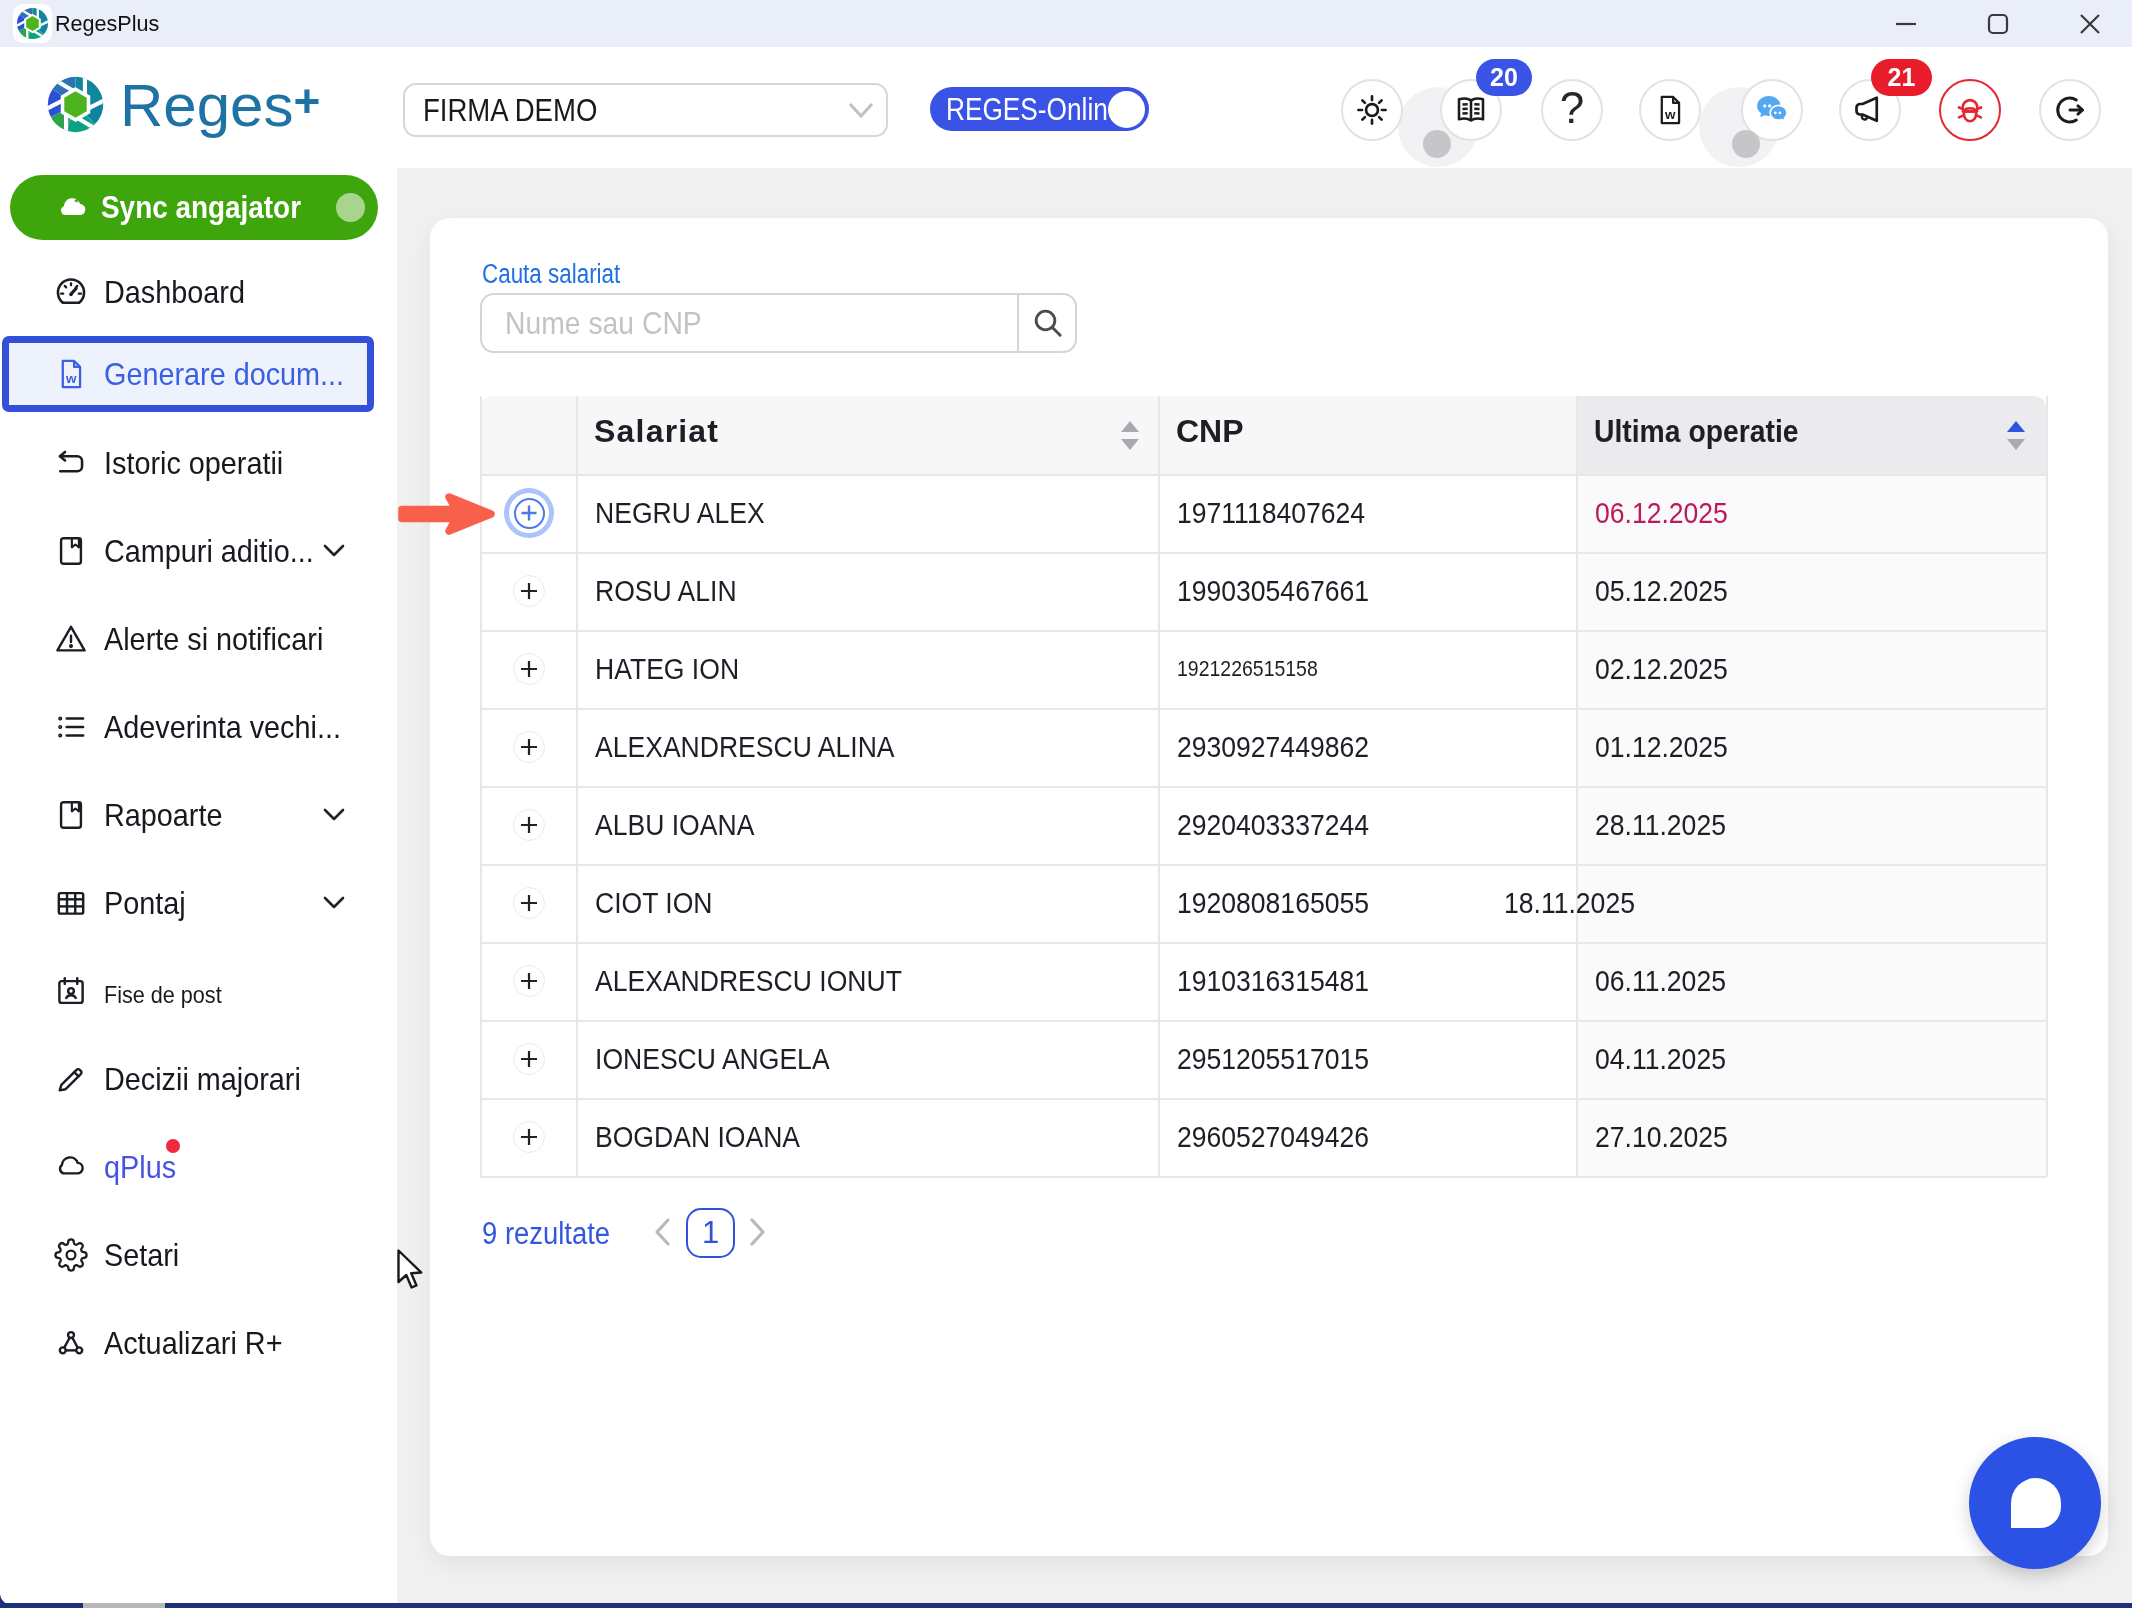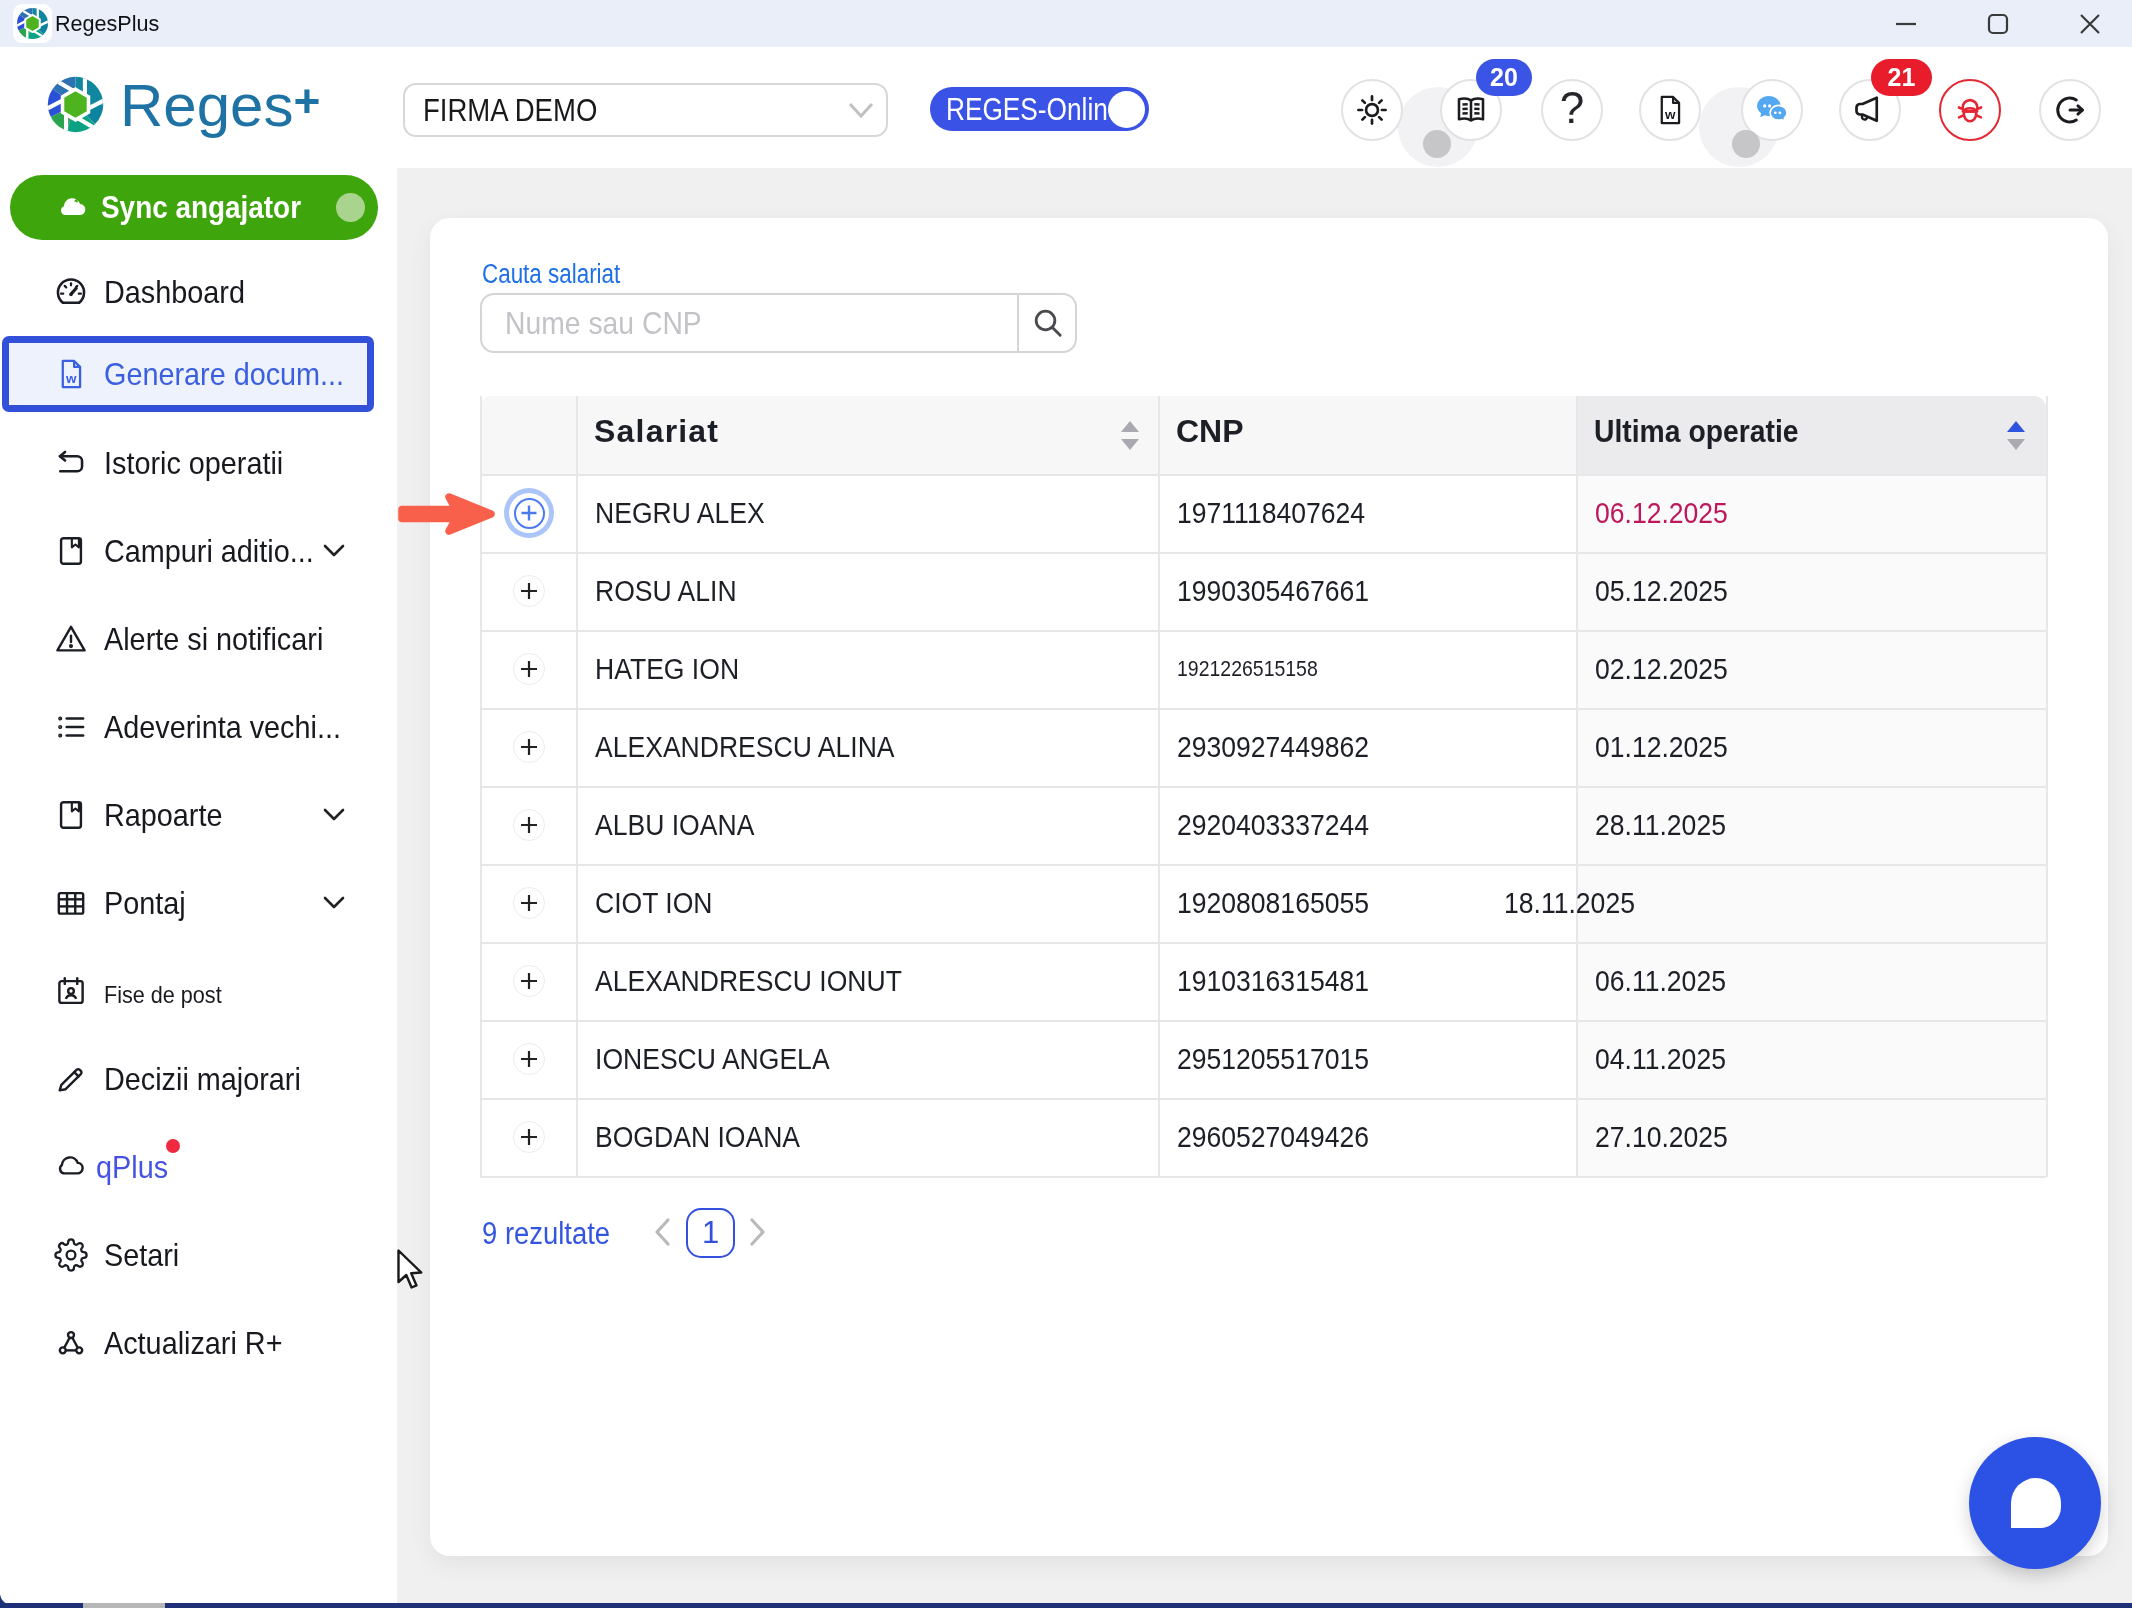--- a/index.html
+++ b/index.html
@@ -255,21 +255,21 @@
     </svg></div>
 <div class="ab" style="left:104px;top:973px;height:44px;line-height:44px;font-size:24px;color:#17191f"><span class="sx">Fise de post</span></div>
 <div class="ab" style="left:54px;top:1062px"><svg width="34" height="34" viewBox="0 0 24 24" fill="none" stroke="#1b1d24" stroke-width="1.7" stroke-linejoin="round" stroke-linecap="round">
 <path d="M4 20 L5.2 16.2 L15.9 5.5 A1.6 1.6 0 0 1 18.2 5.5 L18.9 6.2 A1.6 1.6 0 0 1 18.9 8.5 L8.2 19.2 L4 20 Z"></path>
 <line x1="14.3" y1="7.1" x2="17.3" y2="10.1"></line>
     </svg></div>
 <div class="ab" style="left:104px;top:1057px;height:44px;line-height:44px;font-size:32px;color:#17191f"><span class="sx">Decizii majorari</span></div>
 <div class="ab" style="left:54px;top:1150px"><svg width="34" height="34" viewBox="0 0 24 24" fill="none" stroke="#1b1d24" stroke-width="1.7" stroke-linejoin="round">
 <path d="M7 16.5 H16.3 A3.7 3.7 0 0 0 16.7 9.1 A5.7 5.7 0 0 0 5.6 10.6 A3.3 3.3 0 0 0 7 16.5 Z"></path>
     </svg></div>
-<div class="ab" style="left:96px;top:1145px;height:44px;line-height:44px;font-size:32px;color:#4453e2"><span class="sx">qPlus</span></div>
+<div class="ab" style="left:104px;top:1145px;height:44px;line-height:44px;font-size:32px;color:#4453e2"><span class="sx">qPlus</span></div>
 <div class="ab" style="left:54px;top:1238px"><svg width="34" height="34" viewBox="0 0 24 24" fill="none" stroke="#1b1d24" stroke-width="1.6" stroke-linejoin="round">
 <circle cx="12" cy="12" r="3.1"></circle>
 <path d="M19.4 15a1.65 1.65 0 0 0 .33 1.82l.06.06a2 2 0 1 1-2.83 2.83l-.06-.06a1.65 1.65 0 0 0-1.82-.33 1.65 1.65 0 0 0-1 1.51V21a2 2 0 1 1-4 0v-.09A1.65 1.65 0 0 0 9 19.4a1.65 1.65 0 0 0-1.82.33l-.06.06a2 2 0 1 1-2.83-2.83l.06-.06a1.65 1.65 0 0 0 .33-1.82 1.65 1.65 0 0 0-1.51-1H3a2 2 0 1 1 0-4h.09A1.65 1.65 0 0 0 4.6 9a1.65 1.65 0 0 0-.33-1.82l-.06-.06a2 2 0 1 1 2.83-2.83l.06.06a1.65 1.65 0 0 0 1.82.33H9a1.65 1.65 0 0 0 1-1.51V3a2 2 0 1 1 4 0v.09a1.65 1.65 0 0 0 1 1.51 1.65 1.65 0 0 0 1.82-.33l.06-.06a2 2 0 1 1 2.83 2.83l-.06.06a1.65 1.65 0 0 0-.33 1.82V9a1.65 1.65 0 0 0 1.51 1H21a2 2 0 1 1 0 4h-.09a1.65 1.65 0 0 0-1.51 1z"></path>
     </svg></div>
 <div class="ab" style="left:104px;top:1233px;height:44px;line-height:44px;font-size:32px;color:#17191f"><span class="sx">Setari</span></div>
 <div class="ab" style="left:54px;top:1326px"><svg width="34" height="34" viewBox="0 0 24 24" fill="none" stroke="#1b1d24" stroke-width="1.7">
 <circle cx="12" cy="6.4" r="2.1"></circle>
       <circle cx="6.2" cy="17.2" r="2.1"></circle>
       <circle cx="17.8" cy="17.2" r="2.1"></circle>
 <line x1="11" y1="8.3" x2="7.2" y2="15.4"></line>

